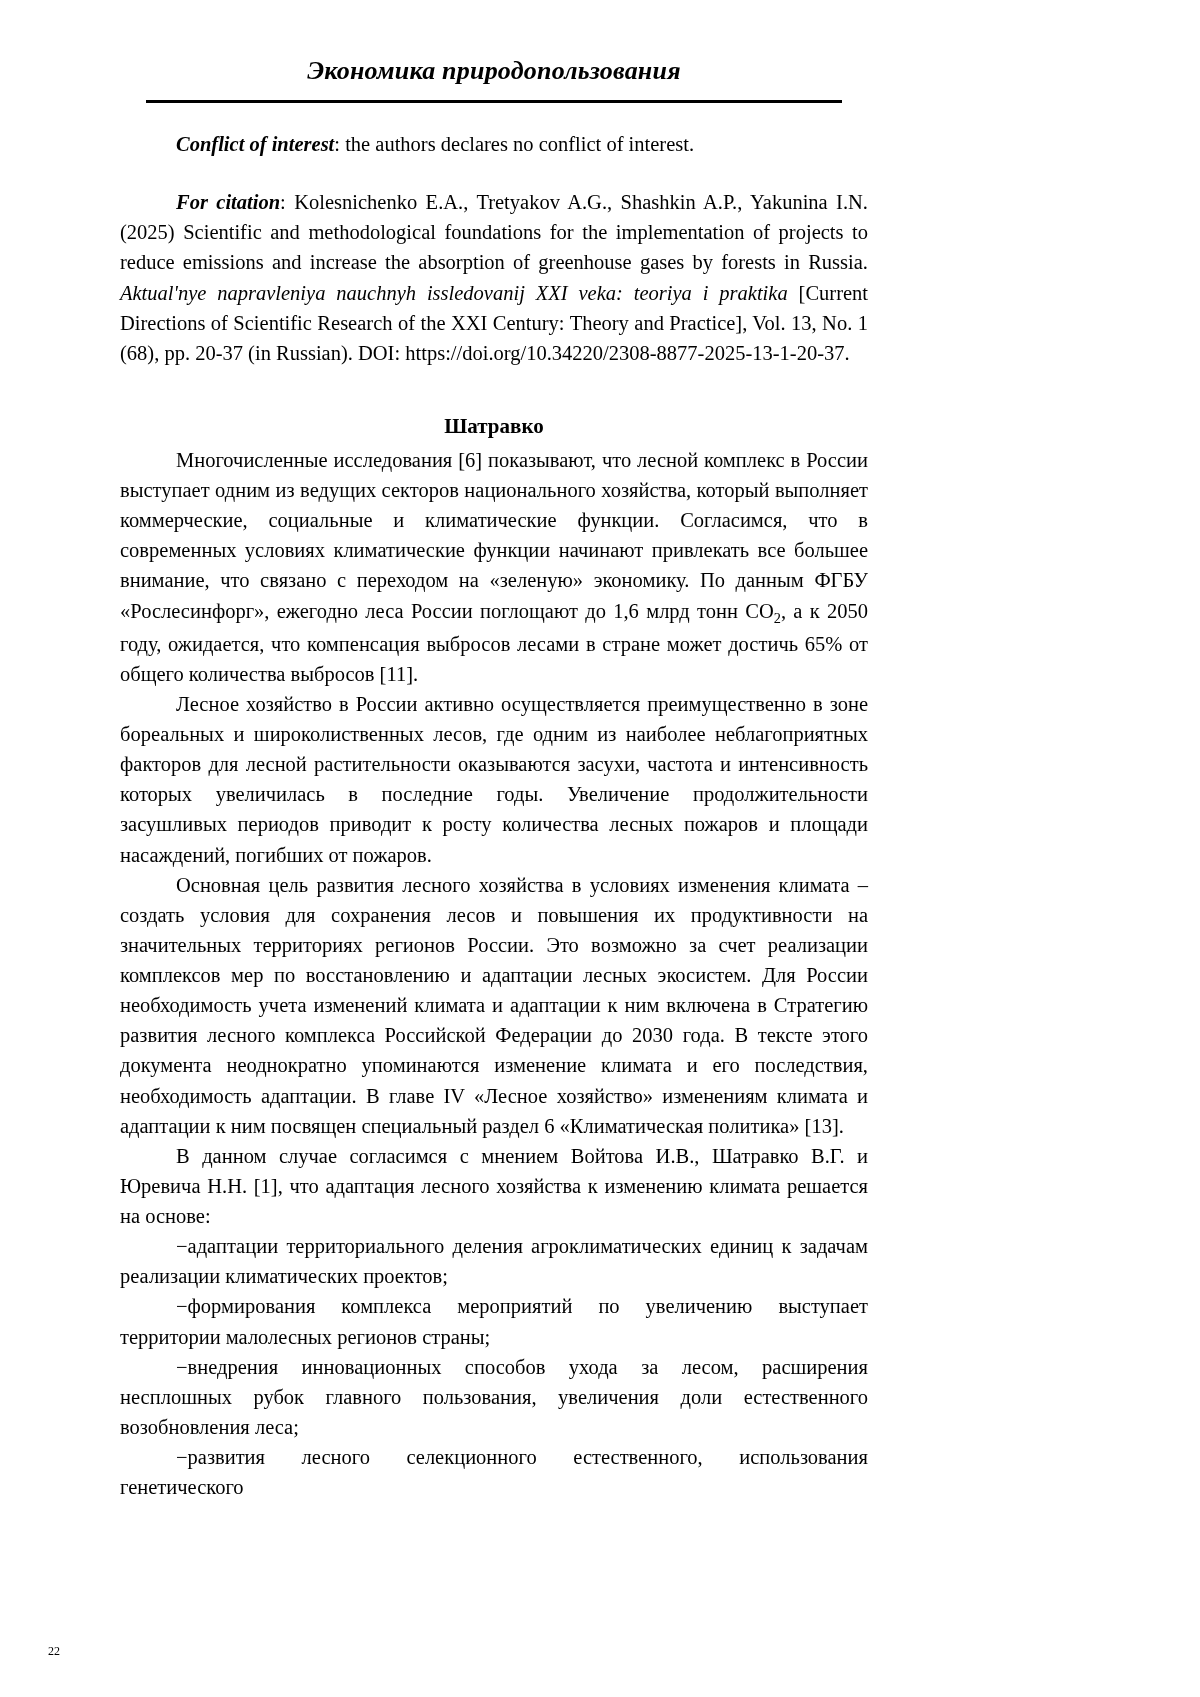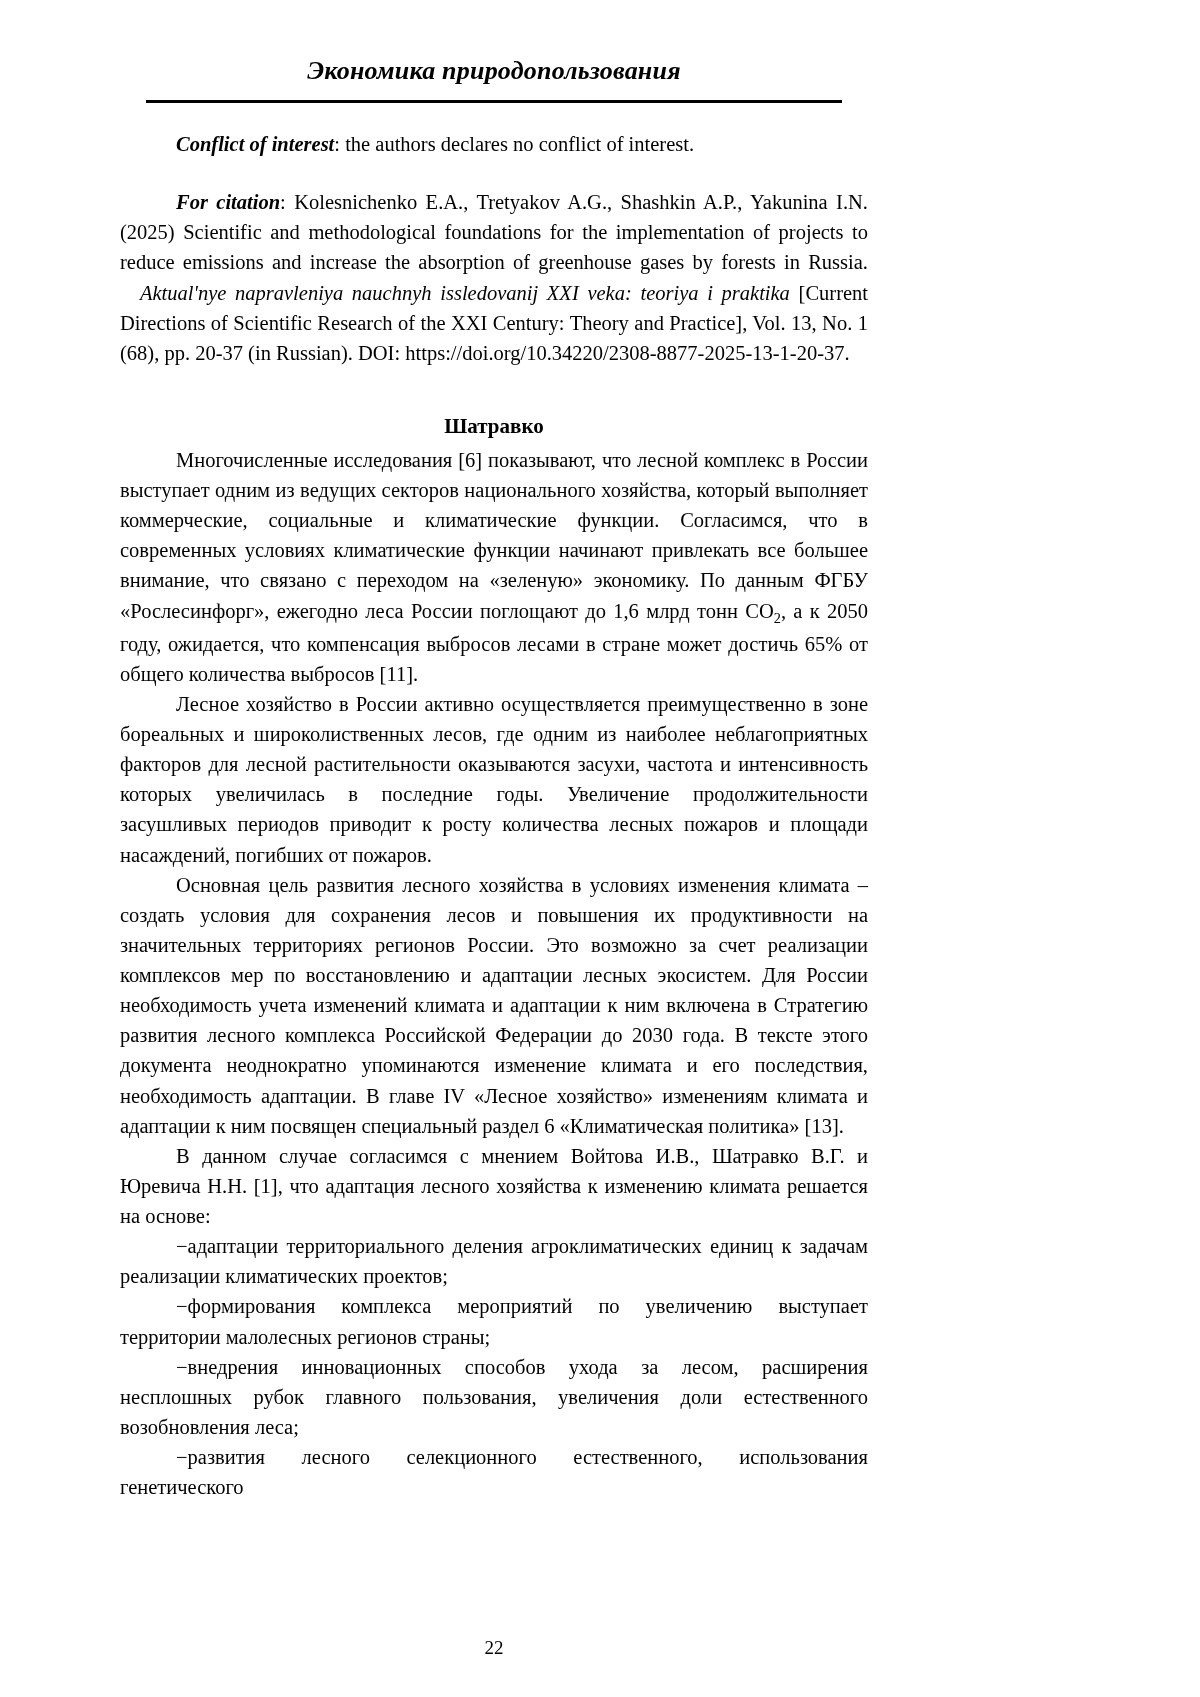--- a/index.html
+++ b/index.html
@@ -40,21 +40,20 @@
     line-height: 1.47;
     text-align: justify;
     text-justify: inter-word;
   }
   .lead-bold-italic {
     font-weight: bold;
     font-style: italic;
   }
   .italic {
     font-style: italic;
-    margin-left: 20px;
   }
   .conflict {
     text-indent: 56px;
     margin-bottom: 28px;
     margin-top: 24px;
   }
   .citation {
     text-indent: 56px;
     margin-bottom: 46px;
   }
@@ -72,22 +71,23 @@
   }
   sub {
     font-size: 70%;
     vertical-align: sub;
   }
   .page-number {
     position: absolute;
     left: 0;
     right: 0;
     bottom: 38px;
-    text-align: center;
-    font-size: 19px;
+    text-align: left;
+    font-size: 12px;
+    padding-left: 48px;
   }
 </style>
 </head>
 <body>
 
 <div class="page">
 
   <div class="running-head">Экономика природопользования</div>
   <hr class="head-rule">
 

